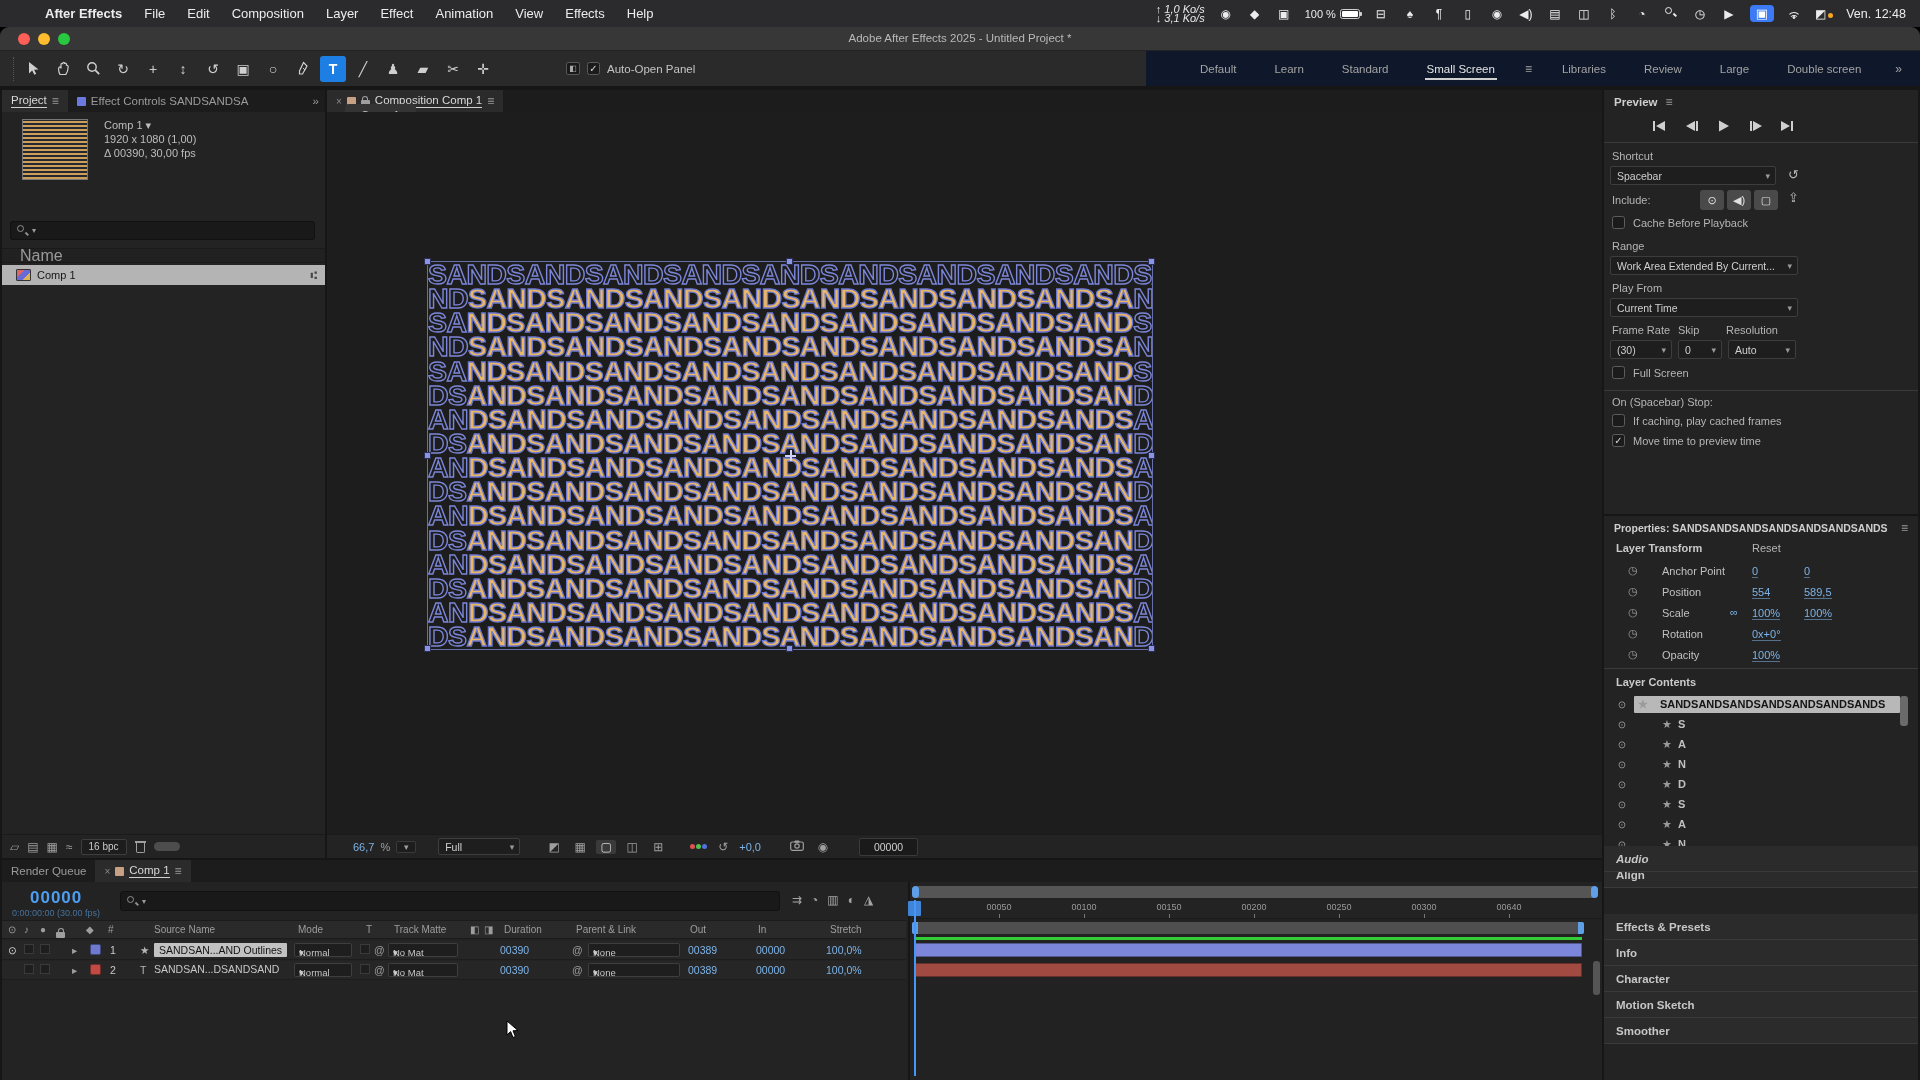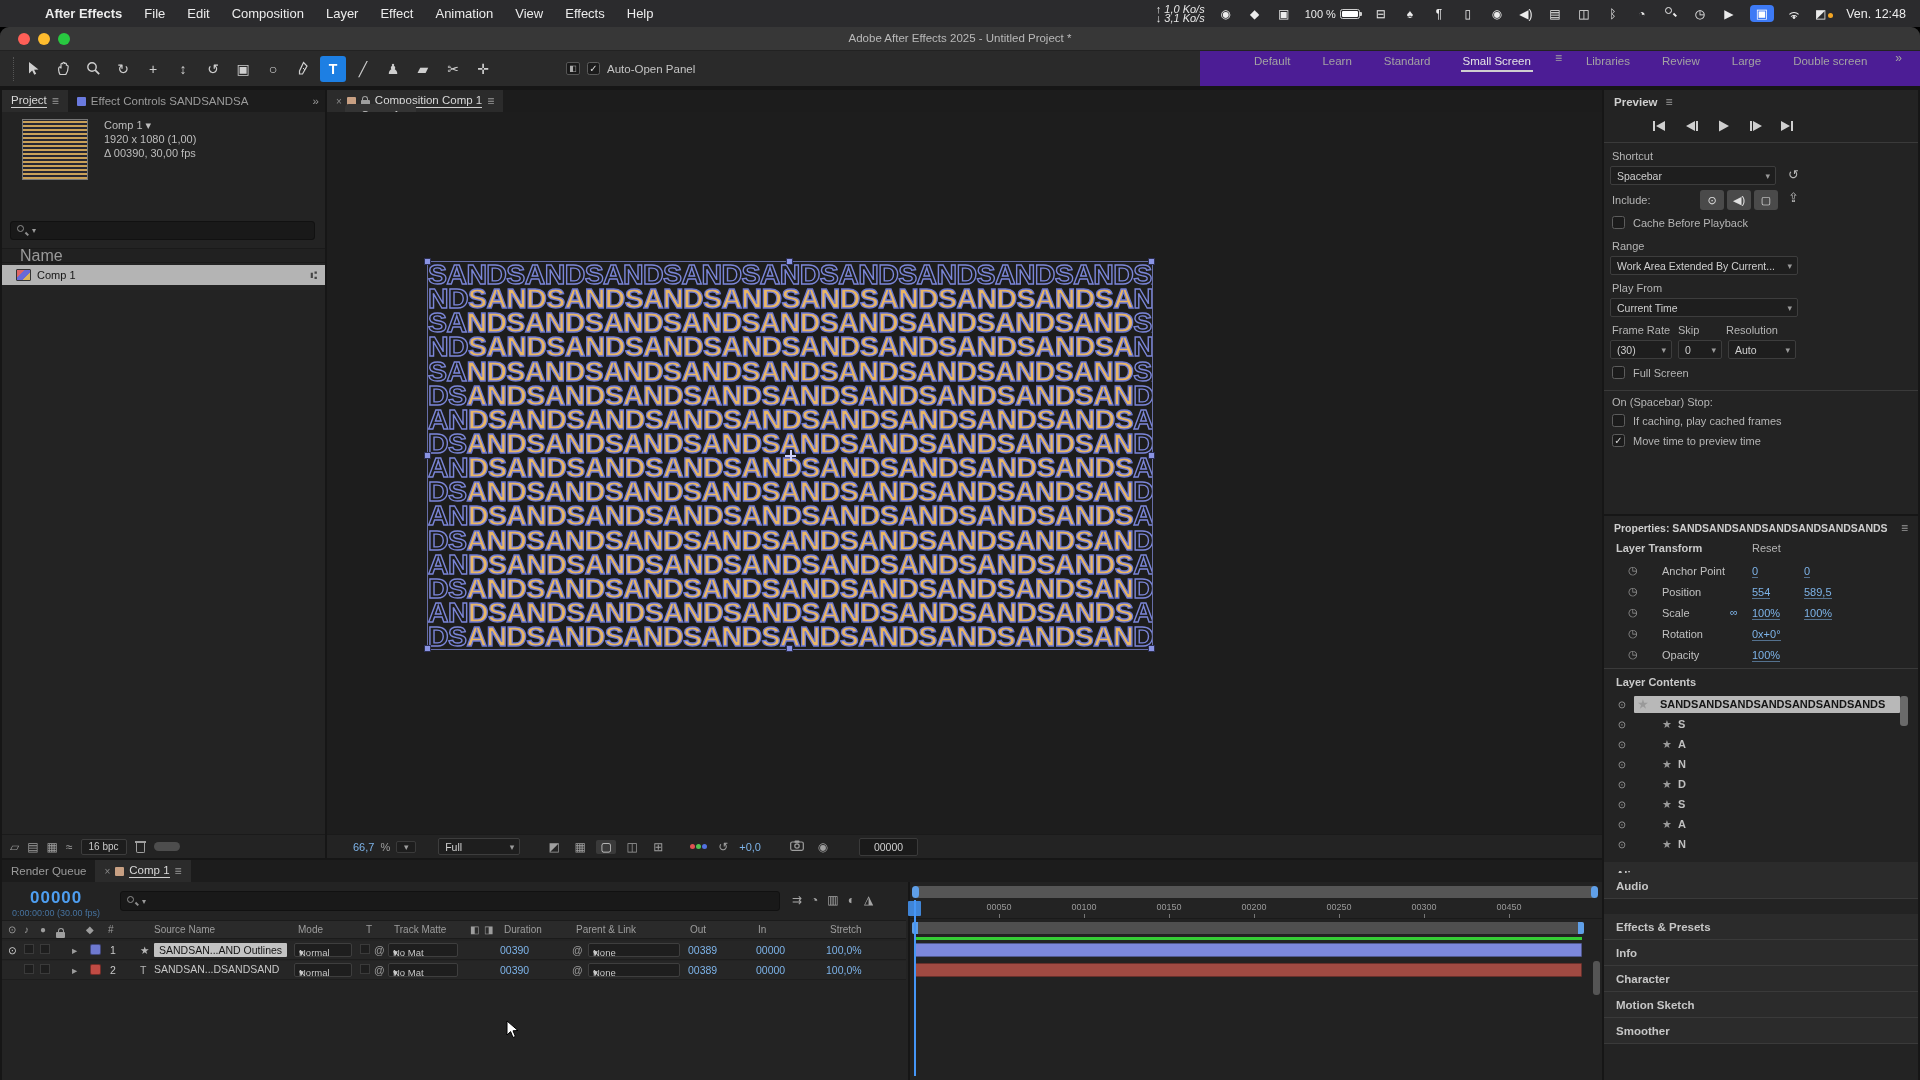--- a/index.html
+++ b/index.html
@@ -39,21 +39,21 @@
   
   #toolbar { position:absolute; left:0; top:24px; width:100%; height:37px; background:#2a2a2a; border-bottom:2px solid #161616; display:flex; align-items:center; }
   #tool-grip { width:12px; height:24px; margin-left:2px; border-right:1px dotted #555; }
   #tools { display:flex; align-items:center; gap:4px; padding-left:6px; }
   .tool { width:26px; height:26px; display:flex; align-items:center; justify-content:center; border-radius:3px; color:#cfcfcf; font-size:14px; }
   .tool.active { background:#1d7fe3; color:#fff; font-weight:bold; }
   .tool svg { display:block; }
   #auto-open { display:flex; align-items:center; gap:7px; margin-left:70px; font-size:11.5px; color:#c4c4c4; }
   .mini-panel-ic { width:14px; height:13px; background:#191919; border:1px solid #555; border-radius:2px; color:#aaa; font-size:8px; display:flex; align-items:center; justify-content:center; }
   .checkbox { width:13px; height:13px; background:#1b1b1b; border:1px solid #5c5c5c; border-radius:2.5px; display:flex; align-items:center; justify-content:center; color:#d8d8d8; font-size:10px; }
-  #workspaces { margin-left:auto; height:100%; background:#4c1d95; display:flex; align-items:flex-start; gap:4px; padding:0 10px 0 40px; }
+  #workspaces { margin-left:auto; height:100%; background:#0f172a; display:flex; align-items:center; gap:10px; padding:0 10px 0 40px; }
   .ws { font-size:11.5px; color:#a3a3a3; padding:4px 14px; position:relative; }
   .ws.active { color:#e4e4e4; }
   .ws.active::after { content:""; position:absolute; left:12px; right:12px; bottom:-1px; height:2px; background:#cfcfcf; }
   .ws-menu { color:#a3a3a3; font-size:12px; padding:0 6px; }
   .chev2 { color:#a3a3a3; font-size:12px; padding:0 10px; letter-spacing:-2px; }
 
   
   .panel { position:absolute; background:#232323; }
   .tabbar { height:22px; background:#1c1c1c; display:flex; align-items:stretch; font-size:11.5px; color:#9b9b9b; }
   .tab { display:flex; align-items:center; gap:5px; padding:0 9px; white-space:nowrap; }
@@ -602,21 +602,21 @@
           <span class="eye">⊙</span>
           <span style="width:28px"></span>
           <span class="star">★</span>
           <span style="font-weight:bold">N</span>
         </div>
       </div>
     <div class="abs" style="right:10px;top:606px;width:8px;height:30px;background:#6a6a6a;border-radius:3px"></div>
 
     <div id="collapsed-panels">
         <div class="collapsed-panel" style="top: 772px;">Align</div>
-        <div class="collapsed-panel" style="top: 783px;">Audio</div>
+        <div class="collapsed-panel" style="top: 756px; font-style: italic;">Audio</div>
         <div class="collapsed-panel" style="top: 824px;">Effects &amp; Presets</div>
         <div class="collapsed-panel" style="top: 850px;">Info</div>
         <div class="collapsed-panel" style="top: 876px;">Character</div>
         <div class="collapsed-panel" style="top: 902px;">Motion Sketch</div>
         <div class="collapsed-panel" style="top: 928px;">Smoother</div>
       </div>
   </div>
 
   <div class="panel" id="timeline">
     <div class="tabbar">
@@ -739,21 +739,21 @@
           <span class="ruler-lbl" style="left: 174px;">00100</span>
           <span class="ruler-tick" style="left: 174px;"></span>
           <span class="ruler-lbl" style="left: 259px;">00150</span>
           <span class="ruler-tick" style="left: 259px;"></span>
           <span class="ruler-lbl" style="left: 344px;">00200</span>
           <span class="ruler-tick" style="left: 344px;"></span>
           <span class="ruler-lbl" style="left: 429px;">00250</span>
           <span class="ruler-tick" style="left: 429px;"></span>
           <span class="ruler-lbl" style="left: 514px;">00300</span>
           <span class="ruler-tick" style="left: 514px;"></span>
-          <span class="ruler-lbl" style="left: 599px;">00450</span>
+          <span class="ruler-lbl" style="left: 599px;">00640</span>
           <span class="ruler-tick" style="left: 599px;"></span>
         </div>
       <div id="workarea"></div>
       <div id="greenline"></div>
       <div id="bars">
           <div class="layer-bar" style="top: 61px; background: rgb(124, 135, 219); border: 1px solid rgba(0, 0, 0, 0.35);"></div>
           <div class="layer-bar" style="top: 81px; background: rgb(160, 74, 66); border: 1px solid rgba(0, 0, 0, 0.35);"></div>
         </div>
       <div id="playhead-line"></div>
       <div id="playhead-box"></div>

